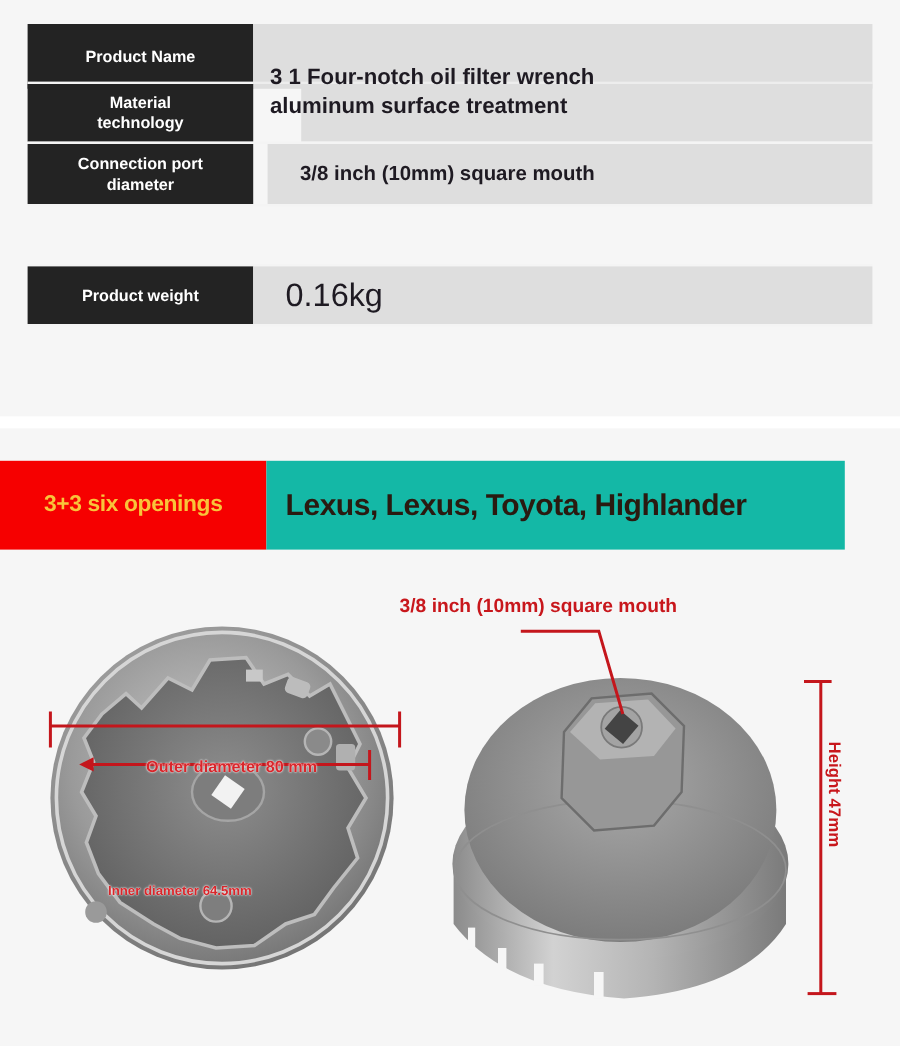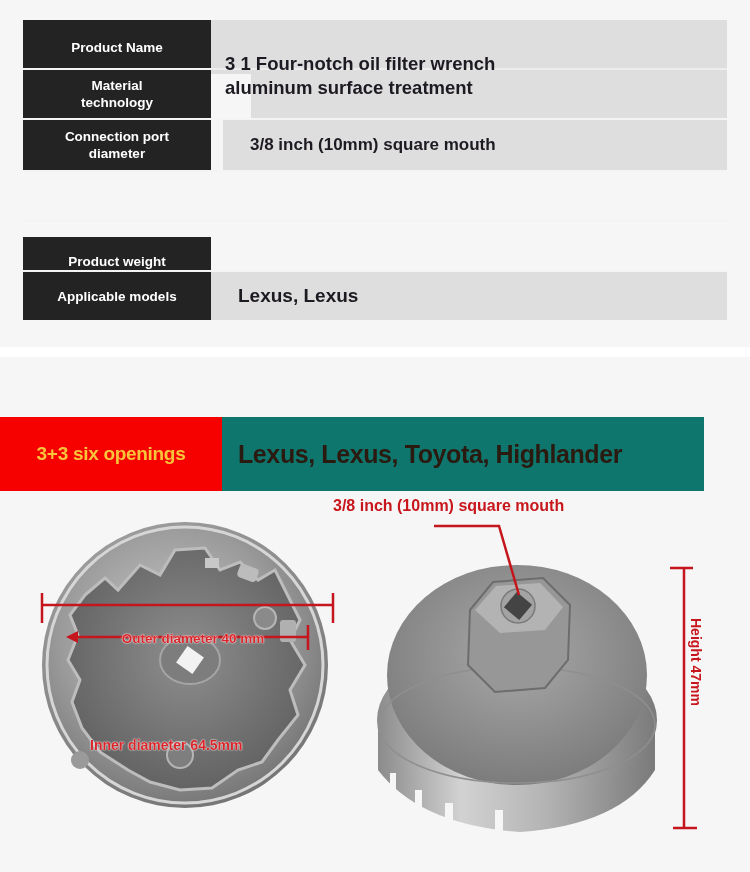--- a/index.html
+++ b/index.html
@@ -24,40 +24,40 @@
             font-weight: bold; color: #1e1a22; width: 300px; }
   .v-small { font-size: 13.5px; }
   .v-weight { font-size: 27px; font-weight: normal; }
   .v-models { font-size: 19px; }
   .v-port { font-size: 17px; }
 
   
   .white-band { position: absolute; left: 0; top: 347px; width: 750px; height: 10px; background: #ffffff; }
 
   
-  .banner { position: absolute; top: 384px; left: 0; height: 74px; display: flex; margin-top: 33px; }
+  .banner { position: absolute; top: 384px; left: 0; height: 74px; display: flex; }
   .banner-red {
     width: 222px; height: 74px; background: #f60000; color: #f8c43a;
     font-weight: bold; font-size: 19px; display: flex; align-items: center; justify-content: center;
     letter-spacing: -0.3px;
   }
   .banner-yellow {
-    width: 482px; height: 74px; background: #0f766e; color: #2a1a10;
+    width: 482px; height: 74px; background: #14b8a6; color: #2a1a10;
     font-weight: bold; font-size: 25px; display: flex; align-items: center; padding-left: 16px;
     letter-spacing: -0.4px;
   }
 
   
   .photo-area { position: absolute; left: 0; top: 470px; width: 750px; height: 402px; }
   .photo-svg { position: absolute; left: 0; top: 0; }
 
   .anno { position: absolute; color: #c8171c; font-weight: bold; white-space: nowrap; }
   .anno-outer { left: 98px; top: 160px; width: 190px; text-align: center; font-size: 13.5px; line-height: 18px;
                 color: #d8262b; text-shadow: 0 0 2px #fff, 0 0 1px #fff; white-space: normal; }
-  .anno-inner { left: 90px; top: 267px; font-size: 14px; color: #d8262b; text-shadow: 0 0 2px #fff, 0 0 1px #fff; }
+  .anno-inner { left: 90px; top: 267px; font-size: 11px; color: #d8262b; text-shadow: 0 0 2px #fff, 0 0 1px #fff; }
   .anno-mouth { left: 333px; top: 27px; font-size: 16px; }
   .anno-height { left: 690px; top: 148px; font-size: 14px; transform-origin: left top; transform: rotate(90deg) translate(0, -14px); }
 </style>
 </head>
 <body>
 
 <div class="spec-table">
 
   <div class="spec-row" style="top:0;height:54px;">
     <div class="spec-label">Product Name</div>
@@ -76,29 +76,26 @@
 
   <div class="spec-row" style="top:100px;height:50px;gap:12px;">
     <div class="spec-label">Connection port
 diameter</div>
     <div class="spec-value v-port">3/8 inch (10mm) square mouth</div>
   </div>
   <div class="sep" style="top:150px;"></div>
 
   <div class="sep" style="top:200px;"></div>
 
-  <div class="spec-row" style="top:217px;height:48px;">
+  <div class="spec-row" style="top:202px;height:48px;">
     <div class="spec-label">Product weight</div>
+    <div class="spec-value v-weight">0.16kg</div>
   </div>
   <div class="sep" style="top:250px;"></div>
 
-  <div class="spec-row" style="top:252px;height:48px;">
-    <div class="spec-label">Applicable models</div>
-    <div class="spec-value v-models">Lexus, Lexus</div>
-  </div>
 </div>
 
 <div class="white-band"></div>
 
 <div class="banner">
   <div class="banner-red">3+3 six openings</div>
   <div class="banner-yellow">Lexus, Lexus, Toyota, Highlander</div>
 </div>
 
 <div class="photo-area">
@@ -172,17 +169,17 @@
       <rect x="508" y="126" width="20" height="20" fill="#444" transform="rotate(40 518 136)"></rect>
 
       <polyline points="434,56 499,56 519,125" fill="none" stroke="#c4161c" stroke-width="2.5"></polyline>
 
       <line x1="684" y1="98" x2="684" y2="358" stroke="#c4161c" stroke-width="2.5"></line>
       <line x1="670" y1="98" x2="693" y2="98" stroke="#c4161c" stroke-width="2.5"></line>
       <line x1="673" y1="358" x2="697" y2="358" stroke="#c4161c" stroke-width="2.5"></line>
     </g>
   </svg>
 
-  <div class="anno anno-outer">Outer diameter 40 mm</div>
+  <div class="anno anno-outer">Outer diameter 80 mm</div>
   <div class="anno anno-inner">Inner diameter 64.5mm</div>
   <div class="anno anno-mouth">3/8 inch (10mm) square mouth</div>
   <div class="anno anno-height">Height 47mm</div>
 </div>
 
 </body></html>

